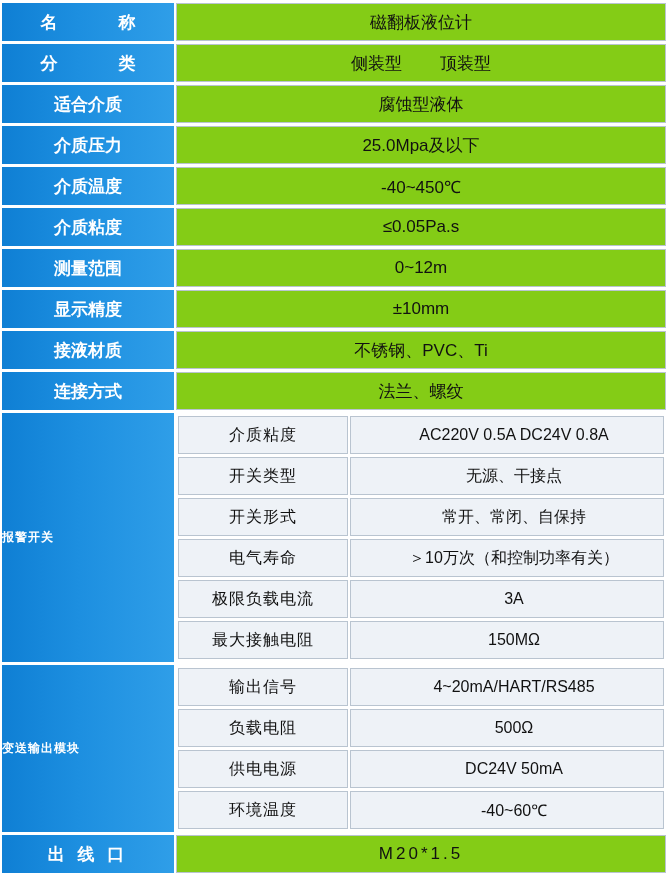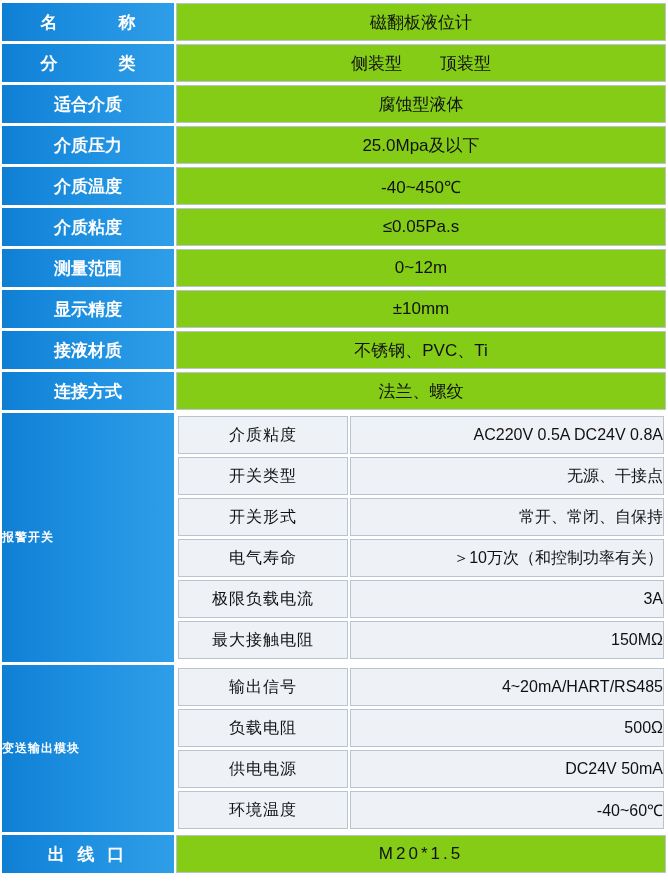--- a/index.html
+++ b/index.html
@@ -78,21 +78,21 @@
     text-align: center;
     letter-spacing: 1px;
   }
   .sub-val {
     background: #eef2f7;
     border: 1px solid #b9c4d0;
     box-sizing: border-box;
     font-size: 16px;
     color: #111111;
     height: 38px;
-    text-align: right;
+    text-align: center;
     padding-left: 14px;
   }
   .wide-spaced {
     letter-spacing: 4px;
   }
   .outlet-val {
     font-size: 17px;
     letter-spacing: 3px;
   }
 </style>

